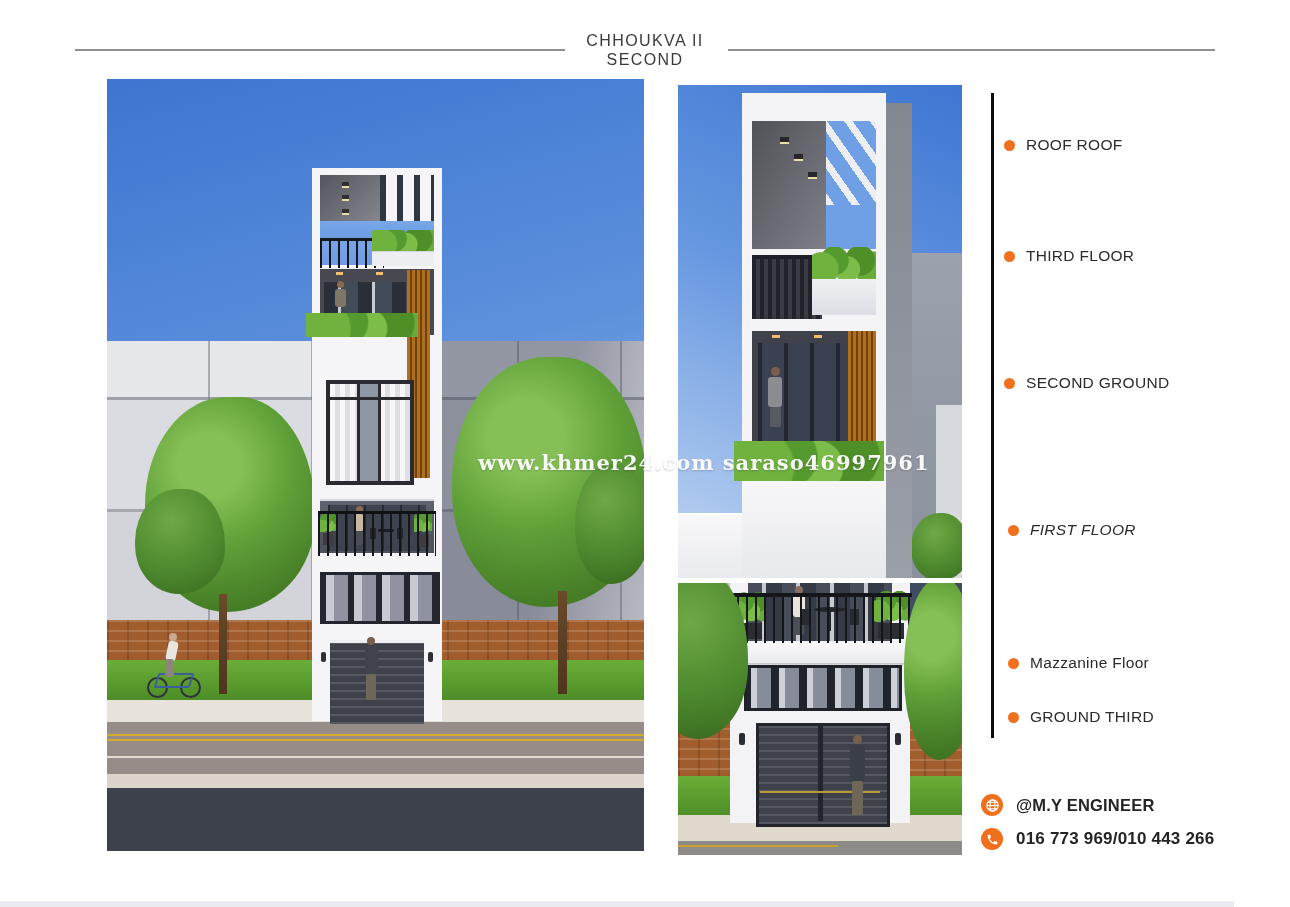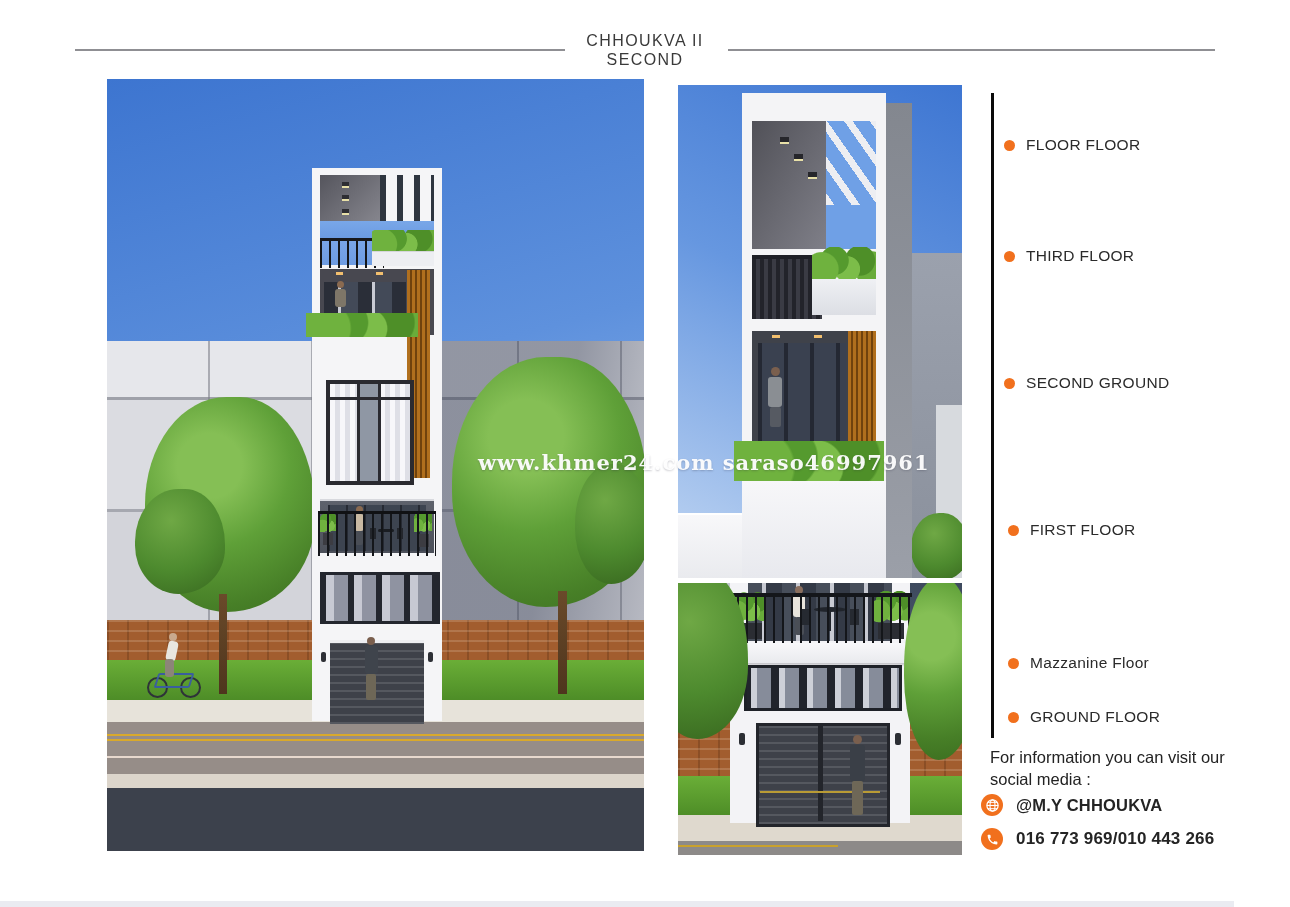--- a/index.html
+++ b/index.html
@@ -268,59 +268,55 @@
     </div>
 
     <div class="abs canopy dark" style="left:-28px;top:-12px;width:98px;height:168px;"></div>
     <div class="abs canopy" style="left:226px;top:-5px;width:72px;height:182px;"></div>
   </div>
 
   <div class="vline"></div>
 
   <div class="floor-label" style="left:1004px;top:136px;">
     <span class="dot"></span>
-    <span>FLOOR FLOOR</span>
+    <span>ROOF ROOF</span>
   </div>
   <div class="floor-label" style="left:1004px;top:247px;">
     <span class="dot"></span>
     <span>THIRD FLOOR</span>
   </div>
   <div class="floor-label" style="left:1004px;top:374px;">
     <span class="dot"></span>
     <span>SECOND GROUND</span>
   </div>
-  <div class="floor-label" style="left:1008px;top:521px;">
+  <div class="floor-label" style="left:1008px;top:521px;font-style:italic;">
     <span class="dot"></span>
     <span>FIRST FLOOR</span>
   </div>
   <div class="floor-label" style="left:1008px;top:654px;">
     <span class="dot"></span>
     <span>Mazzanine Floor</span>
   </div>
   <div class="floor-label" style="left:1008px;top:708px;">
     <span class="dot"></span>
-    <span>GROUND FLOOR</span>
-  </div>
-
-  <div class="info-text">
-    <div>For information you can visit our</div>
-    <div>social media :</div>
-  </div>
+    <span>GROUND THIRD</span>
+  </div>
+
 
   <div class="contact-row" style="left:981px;top:794px;">
     <span class="icon-circle">
       <svg width="15" height="15" viewBox="0 0 24 24">
         <circle cx="12" cy="12" r="9" fill="none" stroke="#fff" stroke-width="2"></circle>
         <ellipse cx="12" cy="12" rx="4" ry="9" fill="none" stroke="#fff" stroke-width="1.8"></ellipse>
         <line x1="3" y1="12" x2="21" y2="12" stroke="#fff" stroke-width="1.8"></line>
         <line x1="4.5" y1="7" x2="19.5" y2="7" stroke="#fff" stroke-width="1.5"></line>
         <line x1="4.5" y1="17" x2="19.5" y2="17" stroke="#fff" stroke-width="1.5"></line>
       </svg>
     </span>
-    <span class="txt">@M.Y CHHOUKVA</span>
+    <span class="txt">@M.Y ENGINEER</span>
   </div>
 
   <div class="contact-row" style="left:981px;top:828px;">
     <span class="icon-circle">
       <svg width="13" height="13" viewBox="0 0 24 24">
         <path fill="#fff" d="M6.6 10.8c1.5 2.9 3.8 5.2 6.7 6.7l2.2-2.2c.3-.3.7-.4 1-.2 1.1.4 2.3.6 3.5.6.6 0 1 .4 1 1V20c0 .6-.4 1-1 1C10.6 21 3 13.4 3 4c0-.6.4-1 1-1h3.3c.6 0 1 .4 1 1 0 1.2.2 2.4.6 3.5.1.3 0 .7-.2 1l-2.1 2.3z"></path>
       </svg>
     </span>
     <span class="txt" style="font-size:17px;">016 773 969/010 443 266</span>
   </div>

